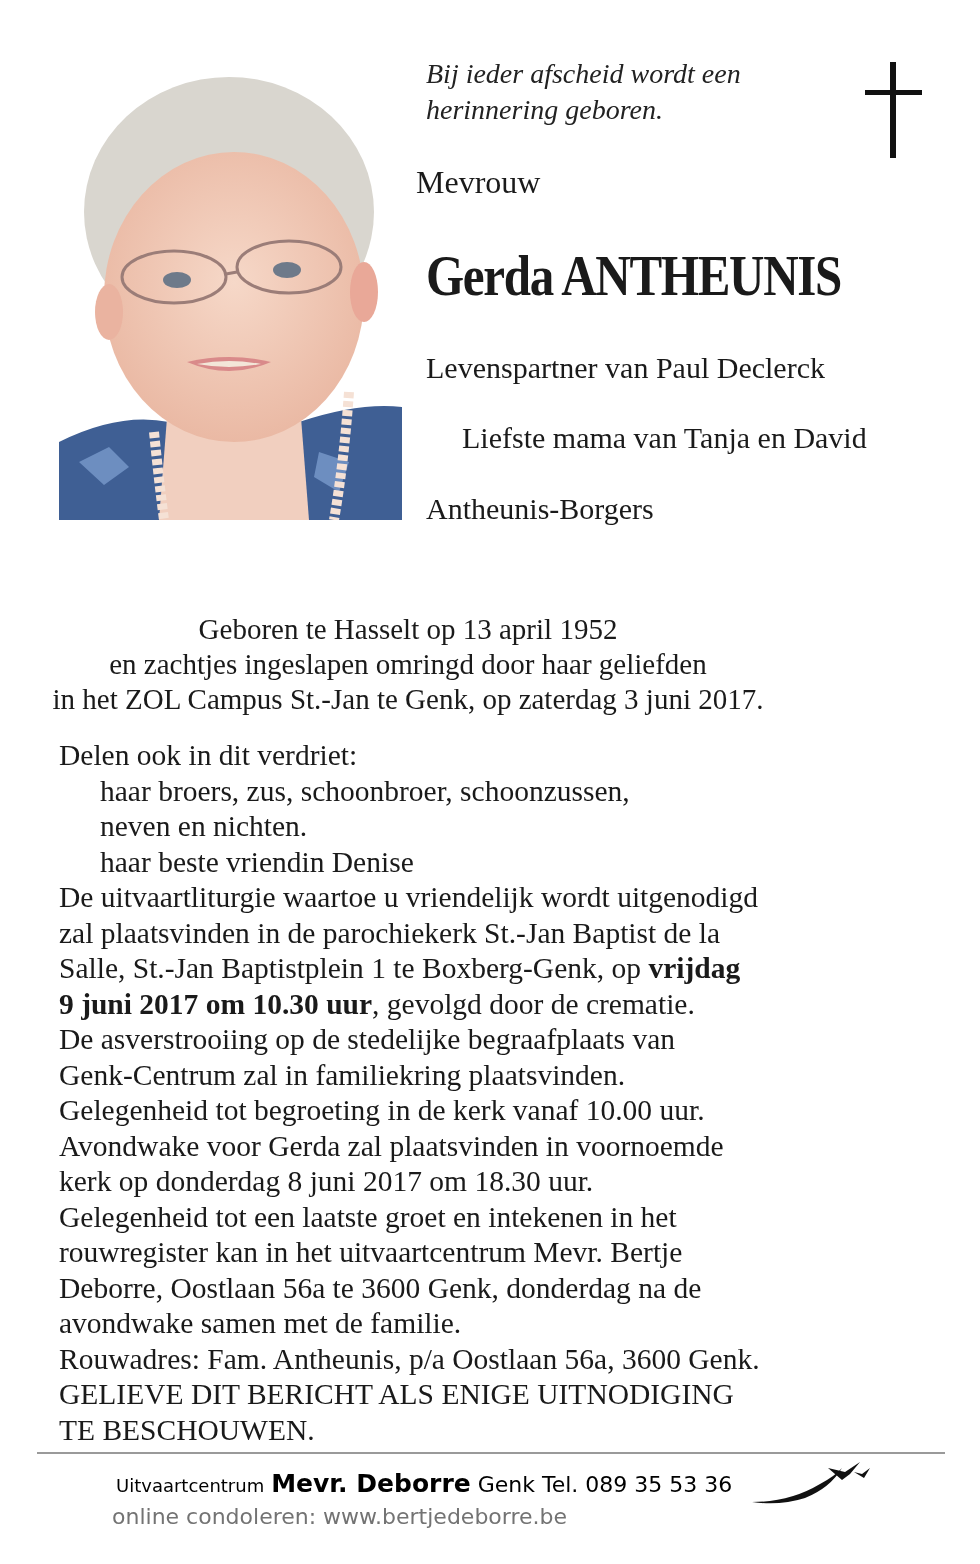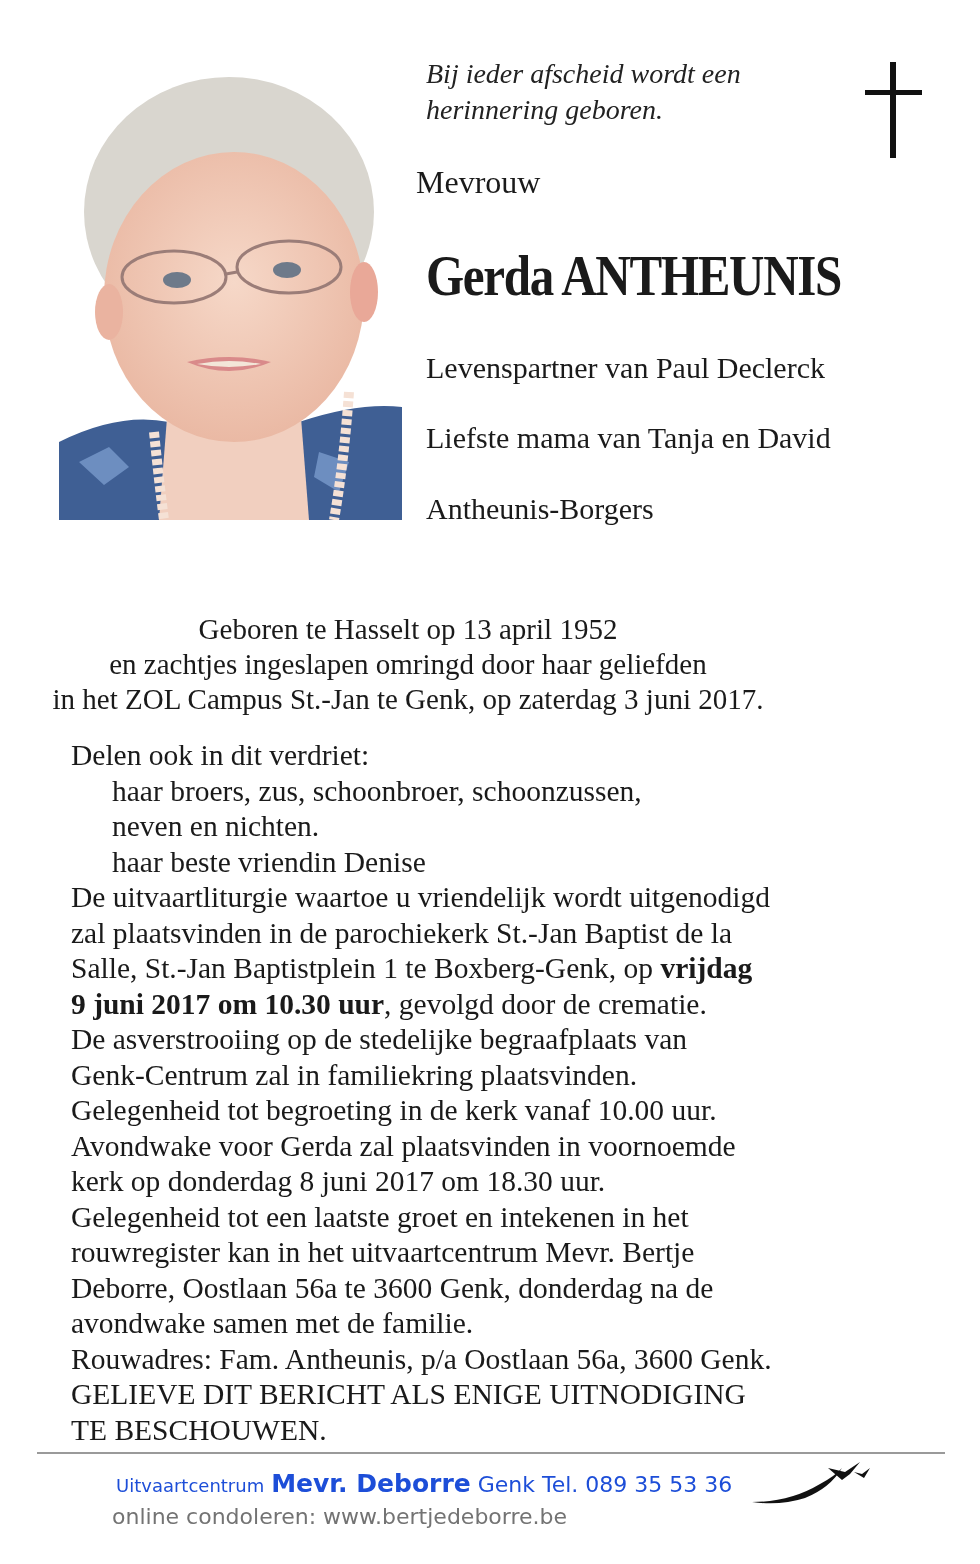--- a/index.html
+++ b/index.html
@@ -11,21 +11,21 @@
   .cross { left:865px; top:62px; width:57px; height:96px; }
   .cross .v { position:absolute; left:25px; top:0; width:6px; height:96px; background:#111; }
   .cross .h { position:absolute; left:0; top:28px; width:57px; height:5px; background:#111; }
   .title { left:416px; top:162px; font-size:32px; line-height:40px; }
   .name { left:426px; top:244px; font-size:57px; line-height:64px; font-weight:bold; letter-spacing:-1.5px; transform:scaleX(0.86); transform-origin:left top; }
   .rel { left:426px; font-size:30px; line-height:36px; }
   .center { left:0; width:816px; text-align:center; font-size:29px; line-height:35px; }
   .body { left:59px; font-size:29.5px; line-height:35.5px; }
   .ind { padding-left:41px; }
   .rule { left:37px; top:1452px; width:908px; height:2px; background:#9a9a9a; }
-  .footer1 { left:116px; top:1468px; font-family:"DejaVu Sans","Liberation Sans",sans-serif; font-size:22px; line-height:32px; color:#1d4ed8; white-space:nowrap; }
+  .footer1 { left:116px; top:1468px; font-family:"DejaVu Sans","Liberation Sans",sans-serif; font-size:22px; line-height:32px; color:#000000; white-space:nowrap; }
   .footer1 .small { font-size:18px; }
   .footer1 .big { font-size:25px; font-weight:bold; }
   .footer2 { left:112px; top:1502px; font-family:"DejaVu Sans","Liberation Sans",sans-serif; font-size:22px; line-height:30px; color:#737373; }
   .logo { left:750px; top:1458px; width:124px; height:48px; }
 </style>
 </head>
 <body>
 
 <div class="abs photo">
   <svg width="343" height="458" viewBox="0 0 343 458">
@@ -71,32 +71,32 @@
 
 <div class="abs cross">
   <div class="v"></div>
     <div class="h"></div>
 </div>
 
 <div class="abs title">Mevrouw</div>
 <div class="abs name">Gerda ANTHEUNIS</div>
 
 <div class="abs rel" style="top:350px;">Levenspartner van Paul Declerck</div>
-<div class="abs rel" style="top:420px;">Liefste mama van Tanja en David</div>
+<div class="abs rel" style="top:420px;margin-left:36px;">Liefste mama van Tanja en David</div>
 <div class="abs rel" style="top:491px;">
   <div>Antheunis-Borgers</div>
 </div>
 
 <div class="abs center" style="top:612px;">
   <div>Geboren te Hasselt op 13 april 1952</div>
   <div>en zachtjes ingeslapen omringd door haar geliefden</div>
   <div>in het ZOL Campus St.-Jan te Genk, op zaterdag 3 juni 2017.</div>
 </div>
 
-<div class="abs body" style="top:738px;margin-left:12px;">
+<div class="abs body" style="top:738px;">
   <div>Delen ook in dit verdriet:</div>
   <div class="ind">haar broers, zus, schoonbroer, schoonzussen,</div>
   <div class="ind">neven en nichten.</div>
   <div class="ind">haar beste vriendin Denise</div>
   <div>De uitvaartliturgie waartoe u vriendelijk wordt uitgenodigd</div>
   <div>zal plaatsvinden in de parochiekerk St.-Jan Baptist de la</div>
   <div><span>Salle, St.-Jan Baptistplein 1 te Boxberg-Genk, op </span><b>vrijdag</b></div>
   <div><b>9 juni 2017 om 10.30 uur</b><span>, gevolgd door de crematie.</span></div>
   <div>De asverstrooiing op de stedelijke begraafplaats van</div>
   <div>Genk-Centrum zal in familiekring plaatsvinden.</div>

